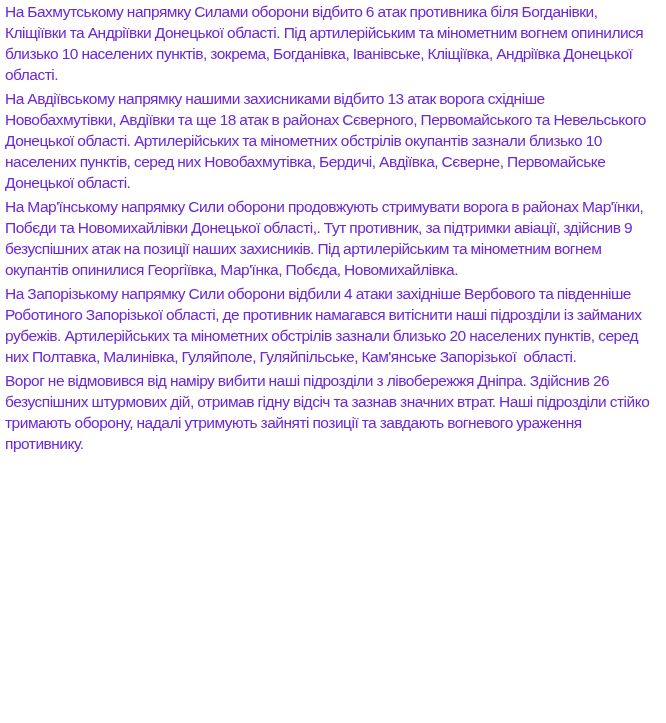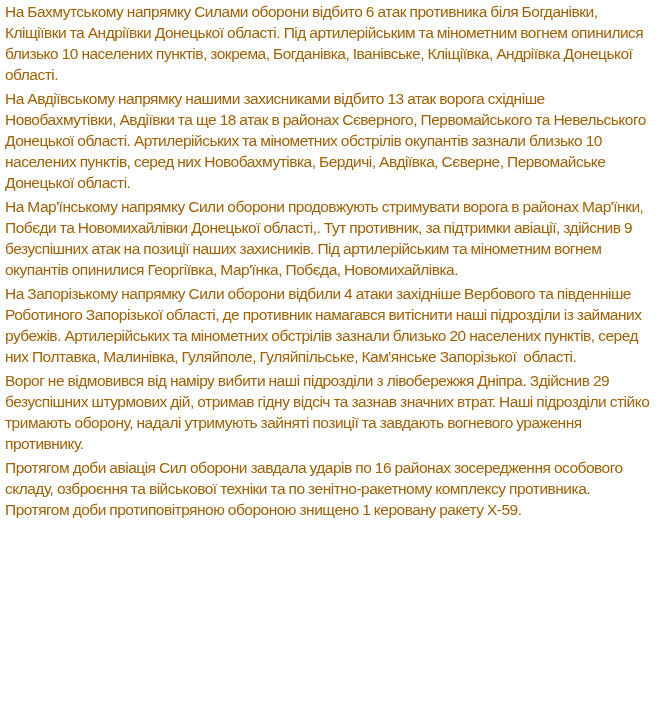--- a/index.html
+++ b/index.html
@@ -25,20 +25,19 @@
   .report p {
     margin: 0 0 3px 0;
     padding: 0;
     white-space: pre-wrap; 
     word-spacing: -0.3px;
   }
 </style>
 </head>
 <body style="background: rgb(255, 255, 255);">
 
-<div class="report" style="color: #a16207;">
+<div class="report" style="color: #6d28d9;">
   <p>На Бахмутському напрямку Силами оборони відбито 6 атак противника біля Богданівки, Кліщіївки та Андріївки Донецької області. Під артилерійським та мінометним вогнем опинилися близько 10 населених пунктів, зокрема, Богданівка, Іванівське, Кліщіївка, Андріївка Донецької області.</p>
   <p>На Авдіївському напрямку нашими захисниками відбито 13 атак ворога східніше Новобахмутівки, Авдіївки та ще 18 атак в районах Сєверного, Первомайського та Невельського Донецької області. Артилерійських та мінометних обстрілів окупантів зазнали близько 10 населених пунктів, серед них Новобахмутівка, Бердичі, Авдіївка, Сєверне, Первомайське Донецької області.</p>
   <p>На Мар'їнському напрямку Сили оборони продовжують стримувати ворога в районах Мар'їнки, Побєди та Новомихайлівки Донецької області,. Тут противник, за підтримки авіації, здійснив 9 безуспішних атак на позиції наших захисників. Під артилерійським та мінометним вогнем окупантів опинилися Георгіївка, Мар'їнка, Побєда, Новомихайлівка.</p>
   <p>На Запорізькому напрямку Сили оборони відбили 4 атаки західніше Вербового та південніше Роботиного Запорізької області, де противник намагався витіснити наші підрозділи із займаних рубежів. Артилерійських та мінометних обстрілів зазнали близько 20 населених пунктів, серед них Полтавка, Малинівка, Гуляйполе, Гуляйпільське, Кам'янське Запорізької  області.</p>
-  <p>Ворог не відмовився від наміру вибити наші підрозділи з лівобережжя Дніпра. Здійснив 29 безуспішних штурмових дій, отримав гідну відсіч та зазнав значних втрат. Наші підрозділи стійко тримають оборону, надалі утримують зайняті позиції та завдають вогневого ураження противнику.</p>
-  <p>Протягом доби авіація Сил оборони завдала ударів по 16 районах зосередження особового складу, озброєння та військової техніки та по зенітно-ракетному комплексу противника. Протягом доби протиповітряною обороною знищено 1 керовану ракету Х-59.</p>
+  <p>Ворог не відмовився від наміру вибити наші підрозділи з лівобережжя Дніпра. Здійснив 26 безуспішних штурмових дій, отримав гідну відсіч та зазнав значних втрат. Наші підрозділи стійко тримають оборону, надалі утримують зайняті позиції та завдають вогневого ураження противнику.</p>
 </div>
 
 </body></html>

